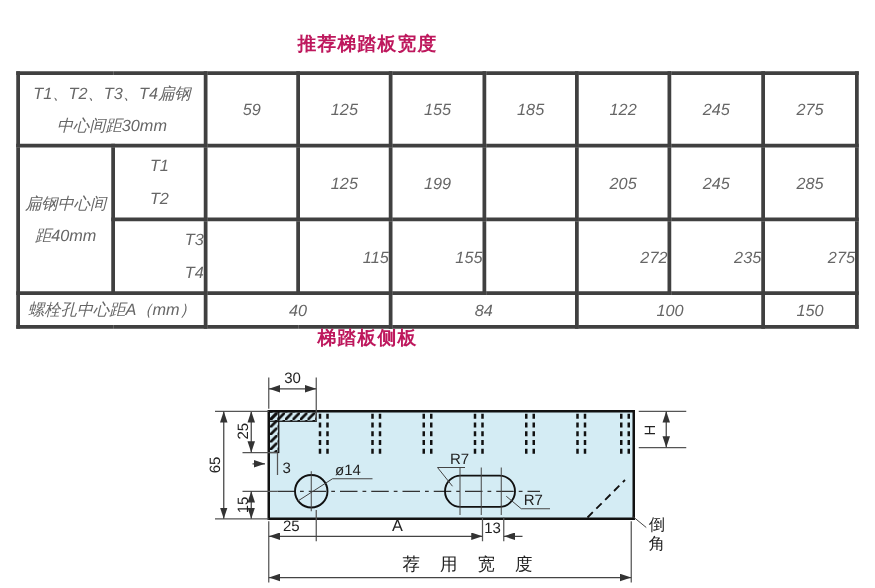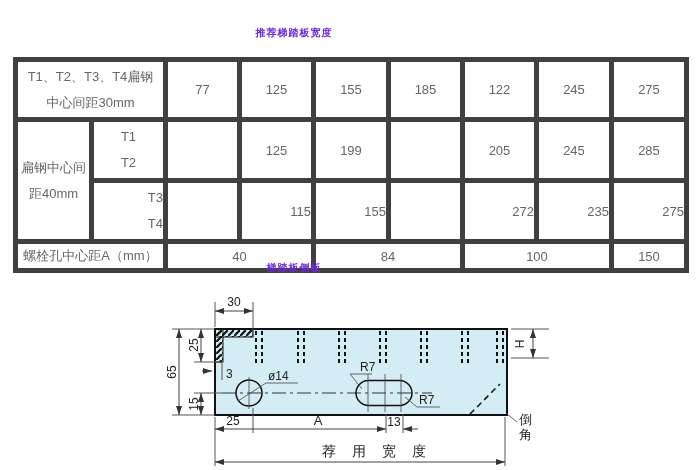--- a/index.html
+++ b/index.html
@@ -2,30 +2,30 @@
 <html><head>
 <meta charset="utf-8">
 <style>
   html,body{margin:0;padding:0;}
   body{
     width:700px;height:470px;background:#ffffff;position:relative;overflow:hidden;
     font-family:"Liberation Sans","DejaVu Sans",sans-serif;
   }
   .page-title{
     position:absolute;left:0;width:588px;text-align:center;
-    color:#6d28d9;font-size:10px;font-weight:bold;letter-spacing:1px;
+    color:#be185d;font-size:15px;font-weight:bold;letter-spacing:1px;
   }
   .title-table{top:26px;}
   .title-drawing{top:261px;}
   table.spec{
     position:absolute;left:13px;top:57px;width:671px;
     border-collapse:collapse;table-layout:fixed;
     color:#666;font-size:13px;text-align:center;
   }
-  table.spec td{border:5px solid #404040;vertical-align:middle;padding:0;}
+  table.spec td{border:3px solid #404040;vertical-align:middle;padding:0;font-style:italic;}
   tr.r1 td{height:55px;}
   tr.r2 td{height:56px;margin-top:15px;}
   tr.r3 td{height:56px;text-align:right;}
   tr.r4 td{height:24px;}
   .two-line div{line-height:26px;}
   td.bolt-hdr{text-align:center;padding-left:4px;}
   .drawing-svg{position:absolute;left:0;top:285px;}
   .dimtxt{fill:#222;font-size:12px;font-family:"Liberation Sans","DejaVu Sans",sans-serif;}
   .dimtxt-cn{fill:#222;font-size:13px;font-family:"Liberation Sans","DejaVu Sans",sans-serif;}
   .widthlabel{fill:#222;font-size:14px;letter-spacing:16px;font-family:"Liberation Sans","DejaVu Sans",sans-serif;}
@@ -49,21 +49,21 @@
     <col style="width:74px">
       <col style="width:75px">
       <col style="width:75px">
   </colgroup>
   <tbody>
       <tr class="r1">
     <td colspan="2" class="two-line">
       <div>T1、T2、T3、T4扁钢</div>
       <div>中心间距30mm</div>
     </td>
-    <td>77</td>
+    <td>59</td>
     <td>125</td>
     <td>155</td>
     <td>185</td>
     <td>122</td>
     <td>245</td>
     <td>275</td>
   </tr>
   <tr class="r2">
     <td rowspan="2" class="two-line">
       <div>扁钢中心间</div>

